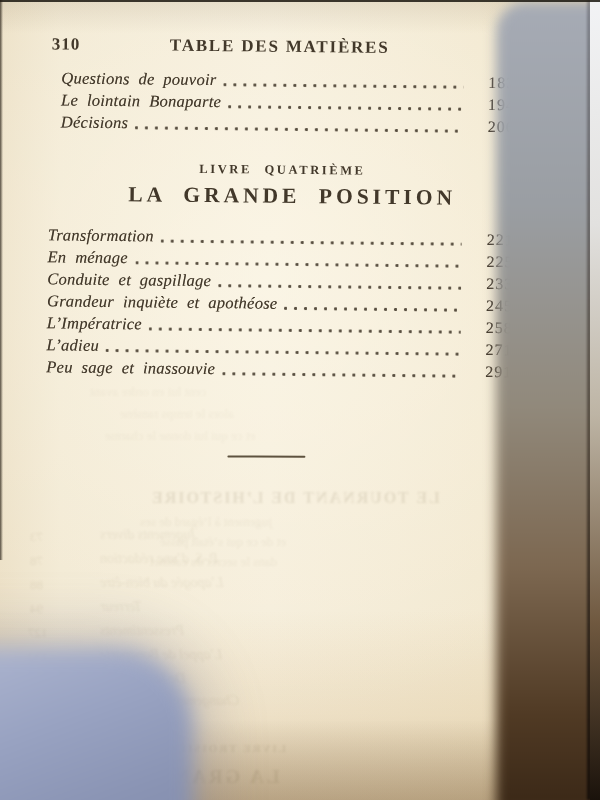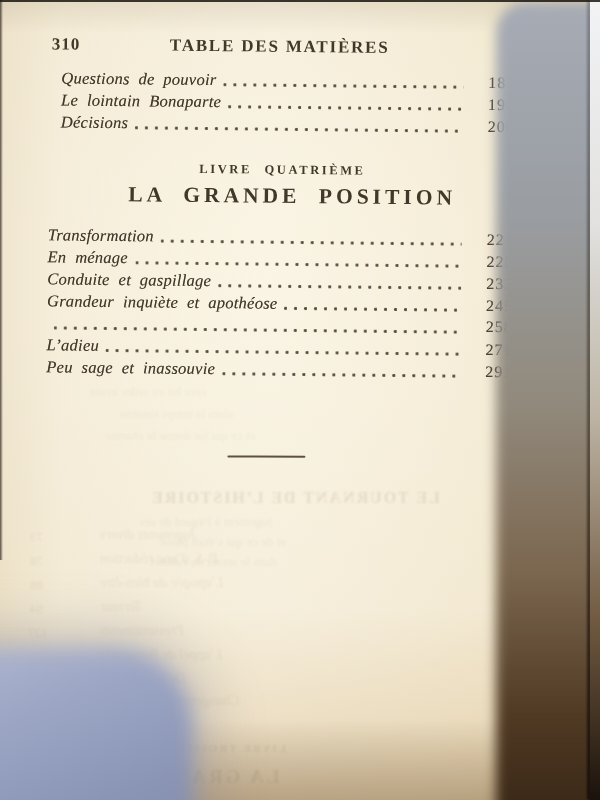--- a/index.html
+++ b/index.html
@@ -155,20 +155,21 @@
         <span class="ttitle">Conduite et gaspillage</span>
         <span class="dots"></span>
         <span class="tpage">233</span>
       </div>
       <div class="trow">
         <span class="ttitle">Grandeur inquiète et apothéose</span>
         <span class="dots"></span>
         <span class="tpage">245</span>
       </div>
       <div class="trow">
+        <span class="ttitle">L’Impératrice</span>
         <span class="dots"></span>
         <span class="tpage">258</span>
       </div>
       <div class="trow">
         <span class="ttitle">L’adieu</span>
         <span class="dots"></span>
         <span class="tpage">271</span>
       </div>
       <div class="trow">
         <span class="ttitle">Peu sage et inassouvie</span>

